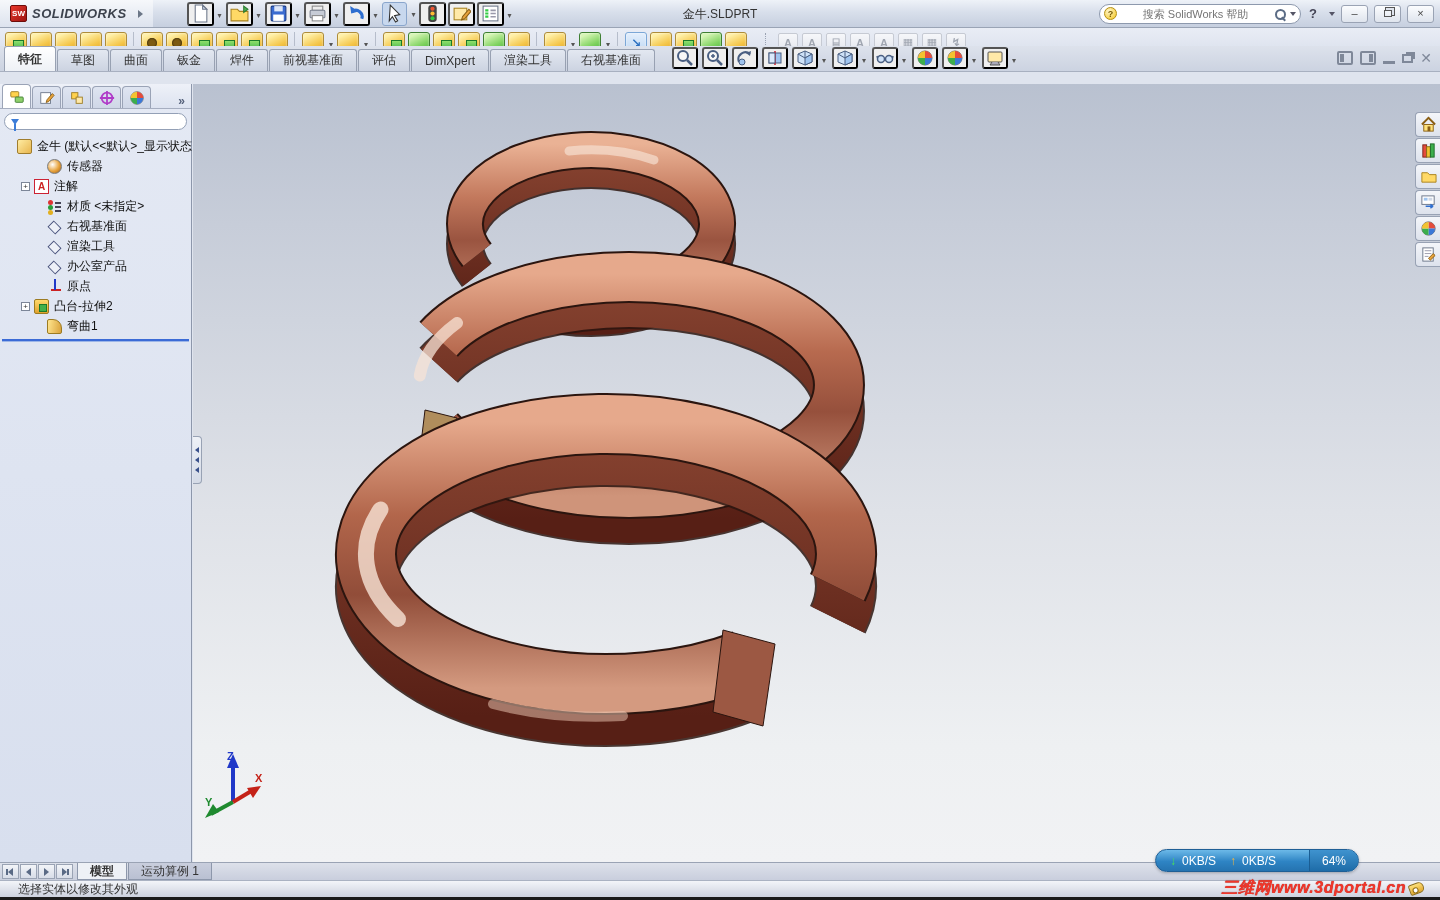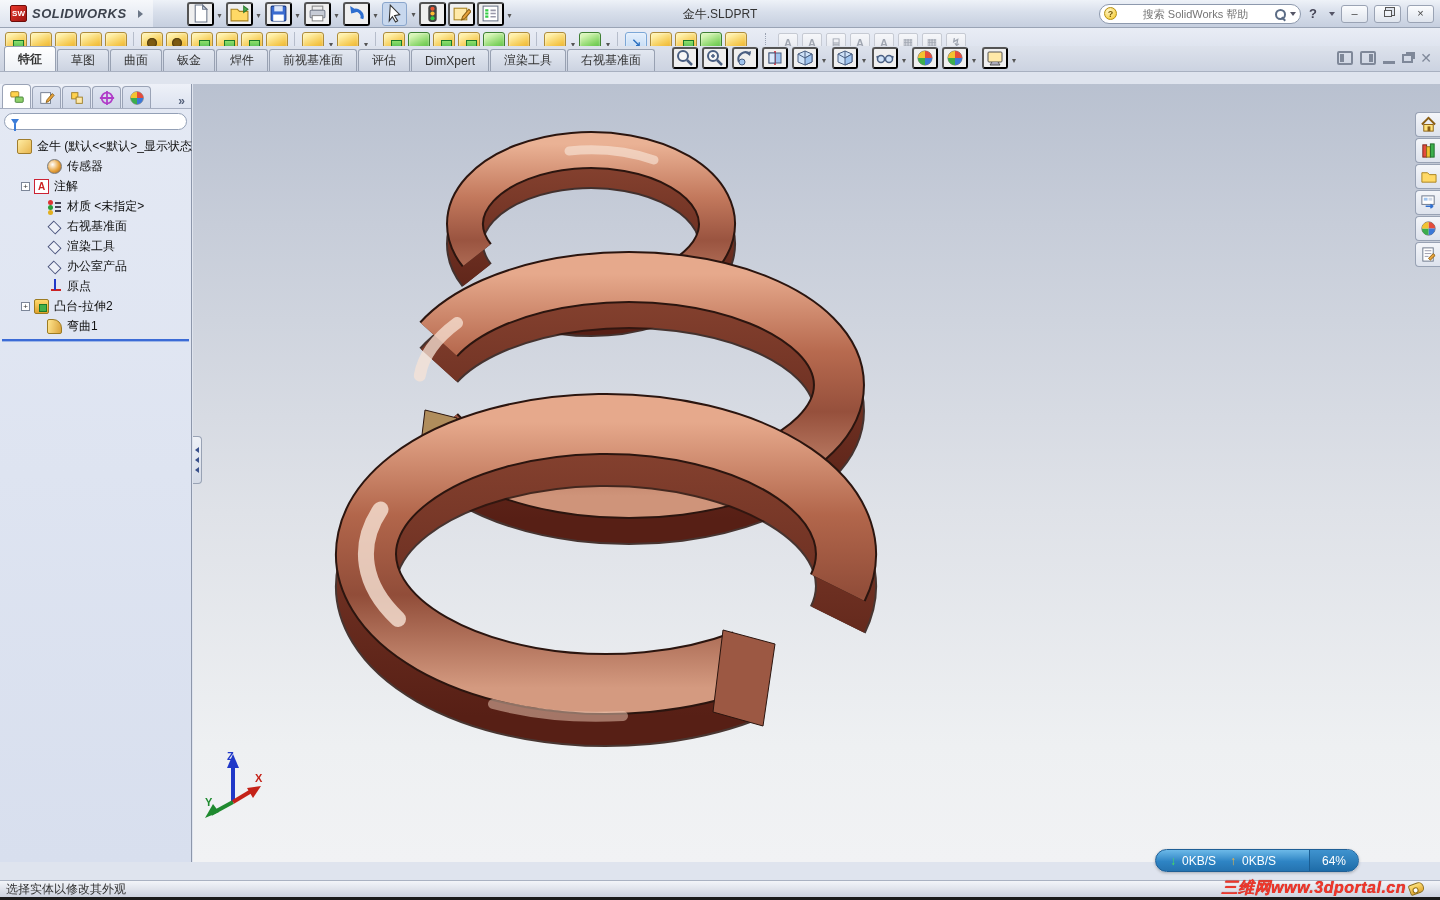--- a/index.html
+++ b/index.html
@@ -122,21 +122,21 @@
   .navbtns{display:flex;gap:1px;padding:1px 4px 0 2px;}
   .nbtn{width:17px;height:15px;border:1px solid #9aa3b4;background:linear-gradient(#f2f4f8,#d8dde8);display:flex;align-items:center;justify-content:center;}
   .nbtn i{width:0;height:0;border-top:4px solid transparent;border-bottom:4px solid transparent;}
   .nbtn .tl{border-right:5px solid #5a6a85;}
   .nbtn .tr{border-left:5px solid #5a6a85;}
   .nbtn.first i{box-shadow:-3px 0 0 -1px #5a6a85;}
   .nbtn.last i{box-shadow:3px 0 0 -1px #5a6a85;}
   .btab{height:17px;display:flex;align-items:center;padding:0 12px;border:1px solid #8d97ab;border-top:none;background:linear-gradient(#c9cedd,#b9c0d2);margin-right:1px;font-size:12px;color:#333;}
   .btab.active{background:#eef1f6;font-weight:bold;}
   .statusbar{position:absolute;left:0;top:880px;width:1440px;height:17px;background:linear-gradient(#f3f5f9,#cdd2df);border-top:1px solid #aab2c2;display:flex;align-items:center;font-size:12px;color:#333;}
-  .statusbar .msg{padding-left:6px;}
+  .statusbar .msg{padding-left:18px;}
   .st-right{margin-left:auto;display:flex;align-items:center;gap:26px;padding-right:230px;}
   .bottomedge{position:absolute;left:0;top:897px;width:1440px;height:3px;background:#1b1b1b;}
 
   
   .netpill{position:absolute;left:1155px;top:849px;width:204px;height:23px;border-radius:12px;
     background:linear-gradient(#6cb9e8,#2e84c4 55%,#2573b0);border:1px solid #1f5f96;display:flex;align-items:center;
     font-family:"DejaVu Sans Mono",monospace;font-size:12px;color:#fff;z-index:5;box-shadow:0 1px 3px rgba(0,0,0,.25);}
   .netpill .arr{font-weight:bold;margin:0 6px 0 14px;}
   .netpill .down{color:#49e05a;}
   .netpill .up{color:#f5b63b;}
@@ -689,20 +689,45 @@
           <use href="#s-ball"></use>
         </svg>
       </button>
       <button class="tp-btn">
         <svg>
           <use href="#s-note2"></use>
         </svg>
       </button>
     </div>
 
+  <div class="bottombar">
+    <div class="navbtns">
+      <button class="nbtn first">
+          <i class="tl"></i>
+        </button>
+      <button class="nbtn">
+          <i class="tl"></i>
+        </button>
+      <button class="nbtn">
+          <i class="tr"></i>
+        </button>
+      <button class="nbtn last">
+          <i class="tr"></i>
+        </button>
+    </div>
+    <div style="display:flex">
+
+    <div class="btab active">
+          <span>模型</span>
+        </div>
+        <div class="btab">
+          <span>运动算例 1</span>
+        </div>
+      </div>
+  </div>
 
   <div class="statusbar">
     <span class="msg">选择实体以修改其外观</span>
   </div>
   <div class="bottomedge"></div>
 
   <div class="netpill">
     <span class="arr down">↓</span>
     <span>0KB/S</span>
     <span class="arr up">↑</span>

